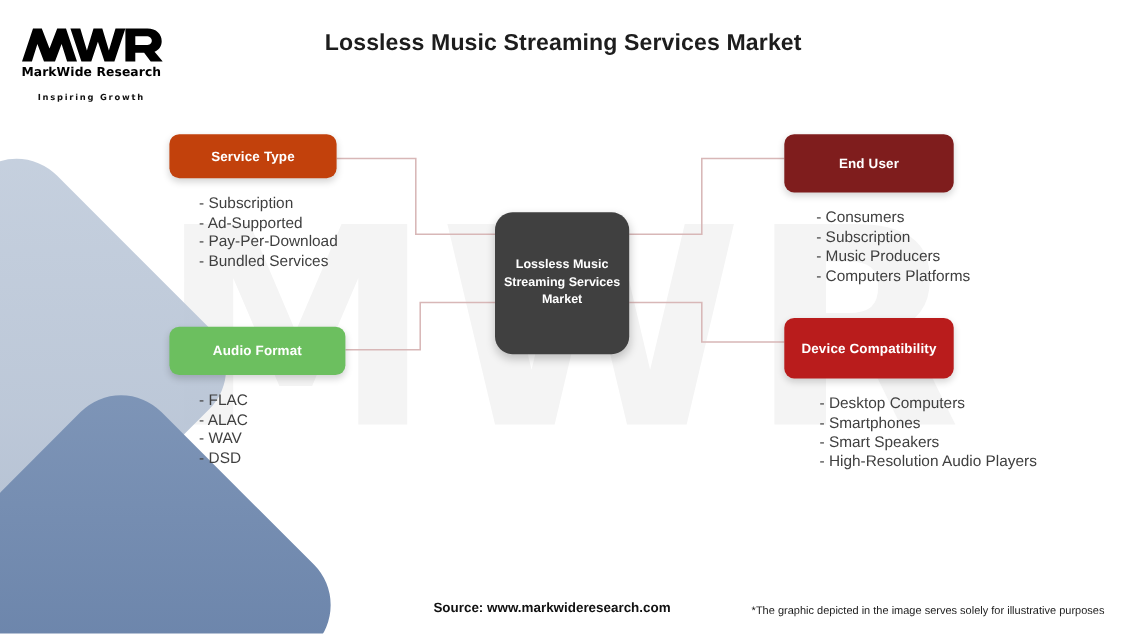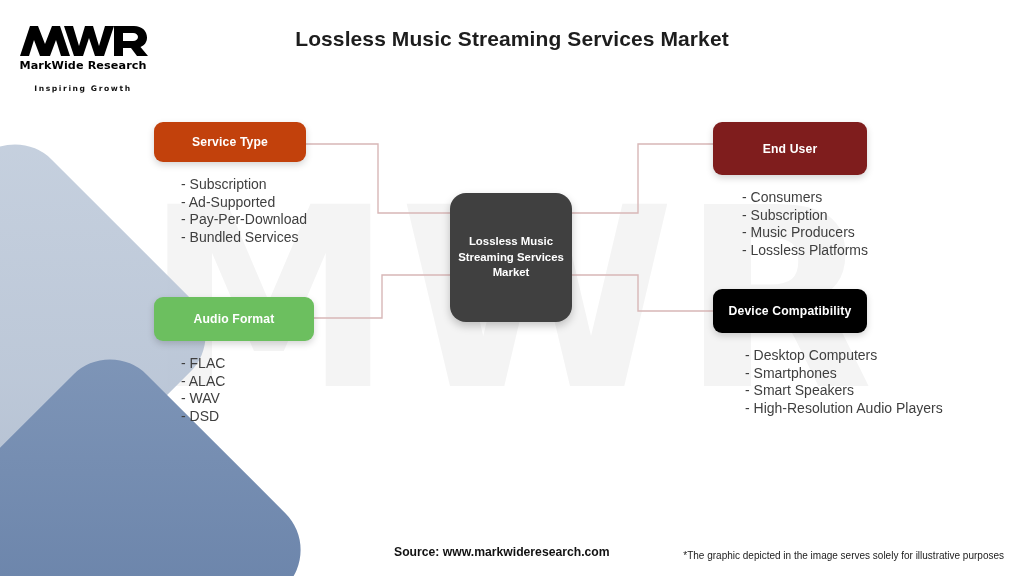--- a/index.html
+++ b/index.html
@@ -95,21 +95,21 @@
 
   #branch-audio    { left:154px; top:297px; }
   #branch-audio    .branch-pill { width:160px; height:44px; background:#6cbf5f; }
   #branch-audio    .branch-list { padding-left:27px; }
 
   #branch-enduser  { left:713px; top:122px; }
   #branch-enduser  .branch-pill { width:154px; height:53px; background:#7f1d1d; }
   #branch-enduser  .branch-list { padding-left:29px; }
 
   #branch-device   { left:713px; top:289px; }
-  #branch-device   .branch-pill { width:154px; height:44px; background:#000000; }
+  #branch-device   .branch-pill { width:154px; height:55px; background:#b91c1c; }
   #branch-device   .branch-list { padding-left:32px; }
 
   #center-node {
     position:absolute; z-index:3;
     left:450px; top:193px; width:122px; height:129px;
     background:#404040; border-radius:16px;
     display:flex; align-items:center; justify-content:center;
     box-shadow: 0 4px 9px rgba(0,0,0,.22);
   }
   #center-label {
@@ -197,21 +197,21 @@
 </div>
 
 <div class="branch" id="branch-enduser">
   <div class="branch-pill">
     <span>End User</span>
   </div>
   <div class="branch-list">
     <div>- Consumers</div>
     <div>- Subscription</div>
     <div>- Music Producers</div>
-    <div>- Lossless Platforms</div>
+    <div>- Computers Platforms</div>
   </div>
 </div>
 
 <div class="branch" id="branch-device">
   <div class="branch-pill">
     <span>Device Compatibility</span>
   </div>
   <div class="branch-list">
     <div>- Desktop Computers</div>
     <div>- Smartphones</div>

